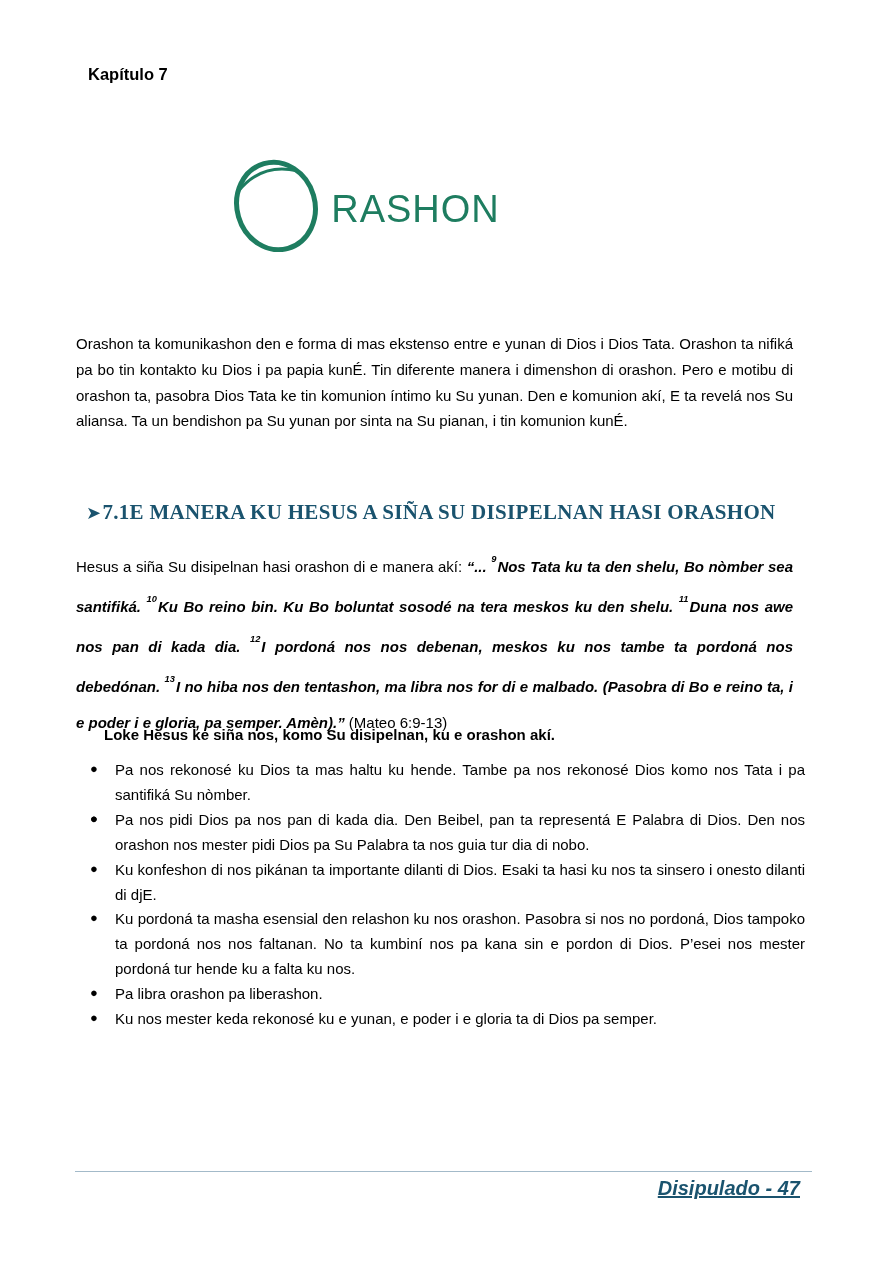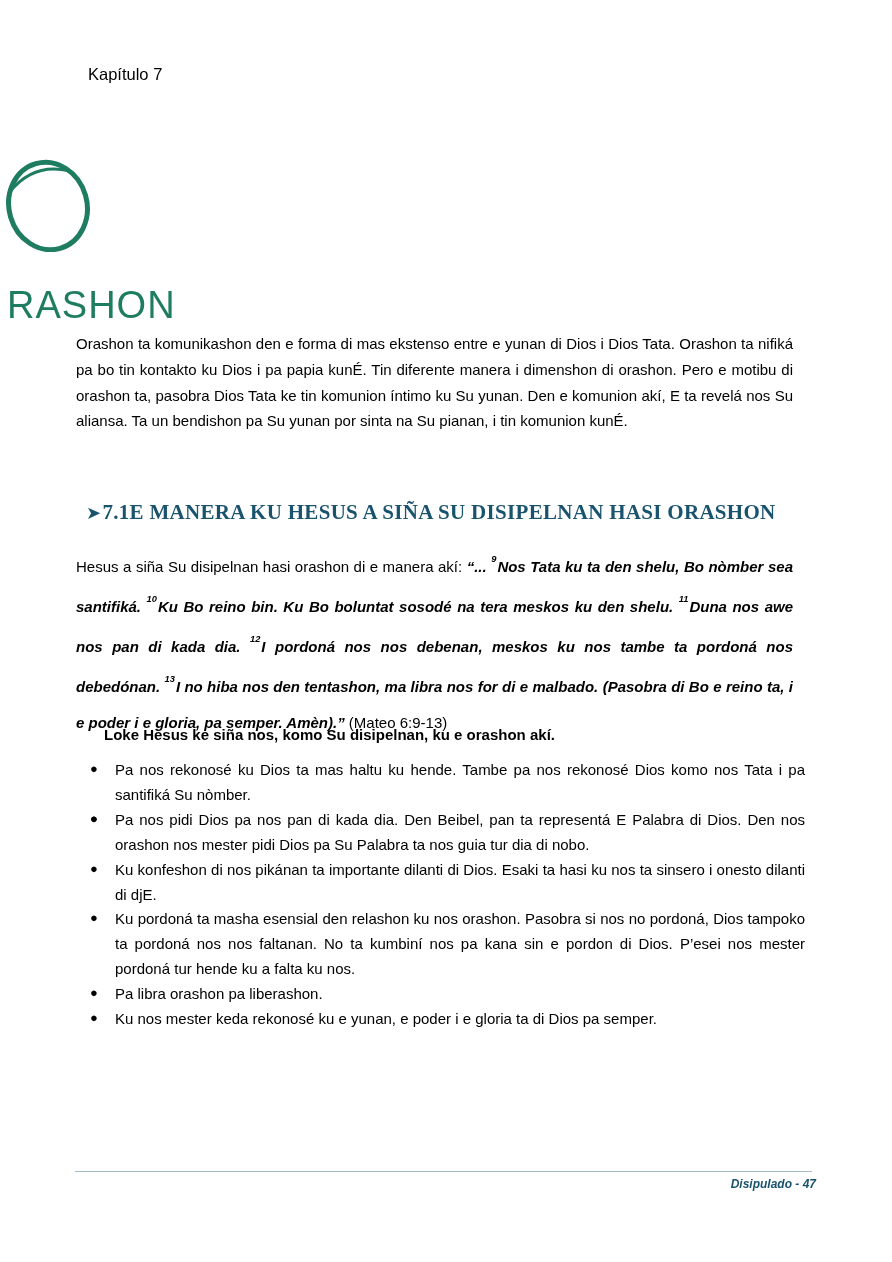--- a/index.html
+++ b/index.html
@@ -9,27 +9,27 @@
     font-family: "Liberation Sans", sans-serif;
     color: #000000;
     position: relative;
     overflow: hidden;
   }
   .abs { position: absolute; }
 
   
   .chapter {
     top: 65px; left: 88px;
-    font-size: 16.5px; font-weight: 400;
+    font-size: 16.5px; font-weight: 700;
   }
 
   
   .logo {
     top: 156px; left: 0; width: 728px;
-    display: flex; justify-content: center; align-items: flex-start; flex-direction: column;
+    display: flex; justify-content: center; align-items: flex-start;
   }
   .logo svg { display: block; color: var(--teal); }
   .logo-text {
     font-size: 38px; line-height: 38px; letter-spacing: 1px;
     margin-left: 7px; margin-top: 34px;
     color: var(--teal);
   }
 
   
   .para {
@@ -81,24 +81,25 @@
     position: absolute; left: 2px; top: -1px;
     font-size: 13px; color: #000;
   }
 
   
   .footer-rule {
     top: 1171px; left: 75px; width: 737px; height: 0;
     border-top: 1.3px solid var(--rule);
   }
   .footer-text {
-    top: 1177px; left: 92px; width: 724px;
+    top: 1177px; left: 76px; width: 724px;
     text-align: right;
-    font-style: italic; font-weight: 700; font-size: 12px;
+    font-style: italic; font-weight: 700; font-size: 20px;
     color: var(--blue);
+    text-decoration: underline;
   }
 </style>
 </head>
 <body>
 
 <div>
 
   <div class="abs chapter">Kapítulo 7</div>
 
   <div class="abs logo">

